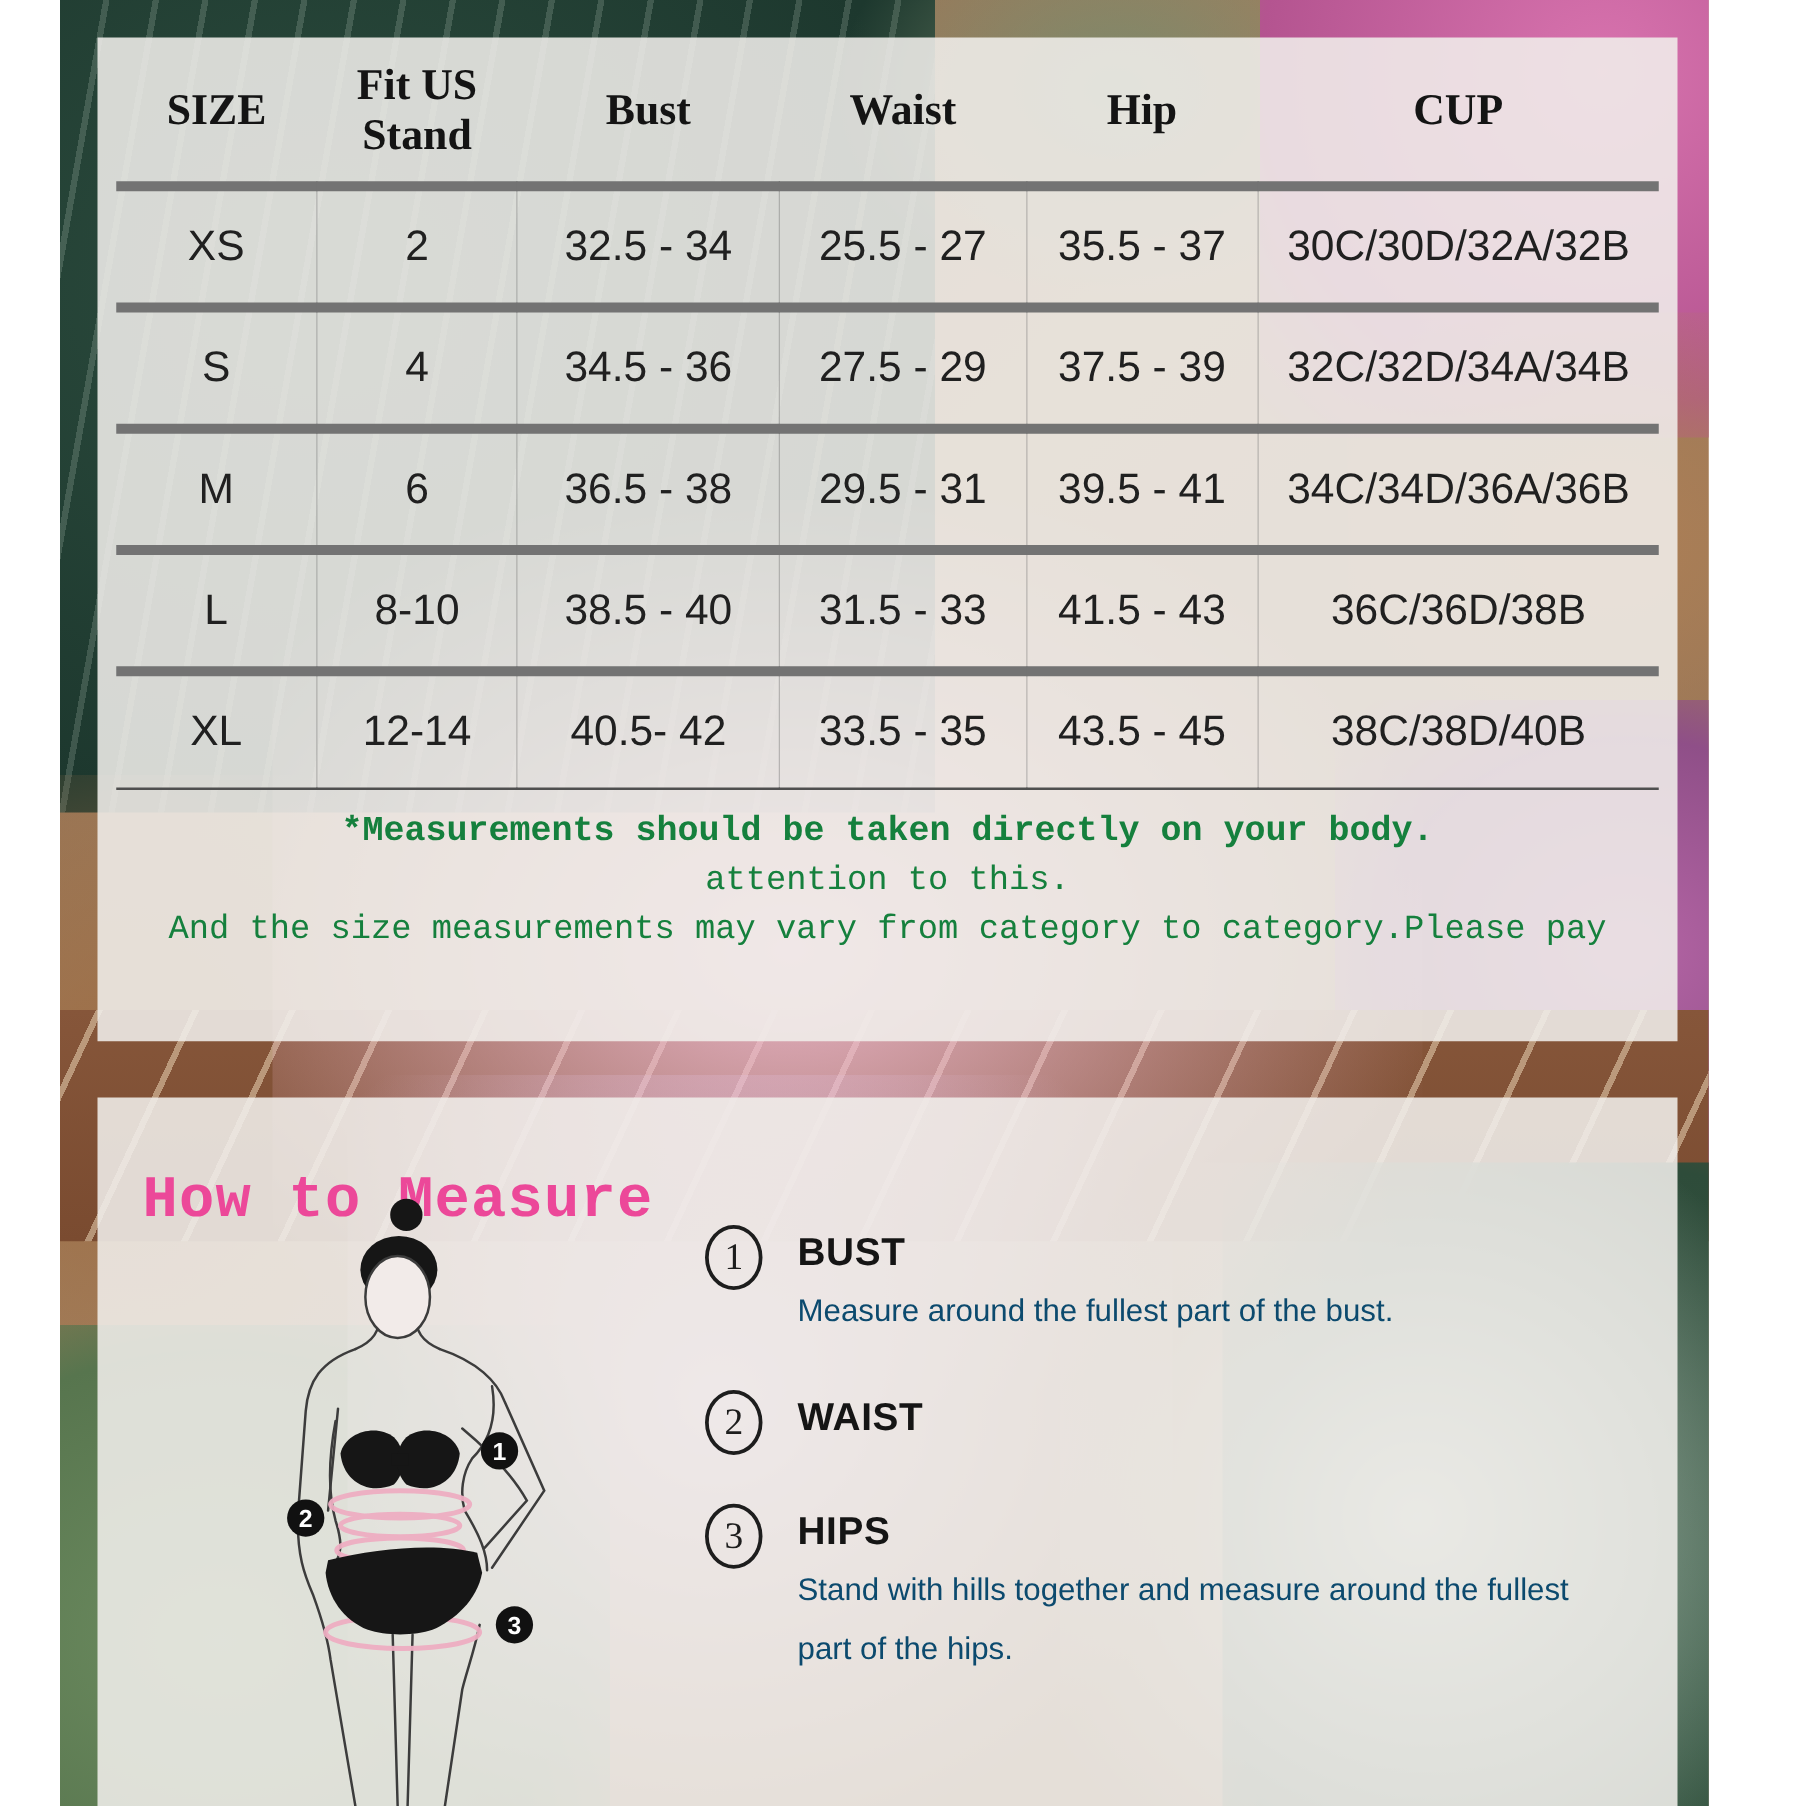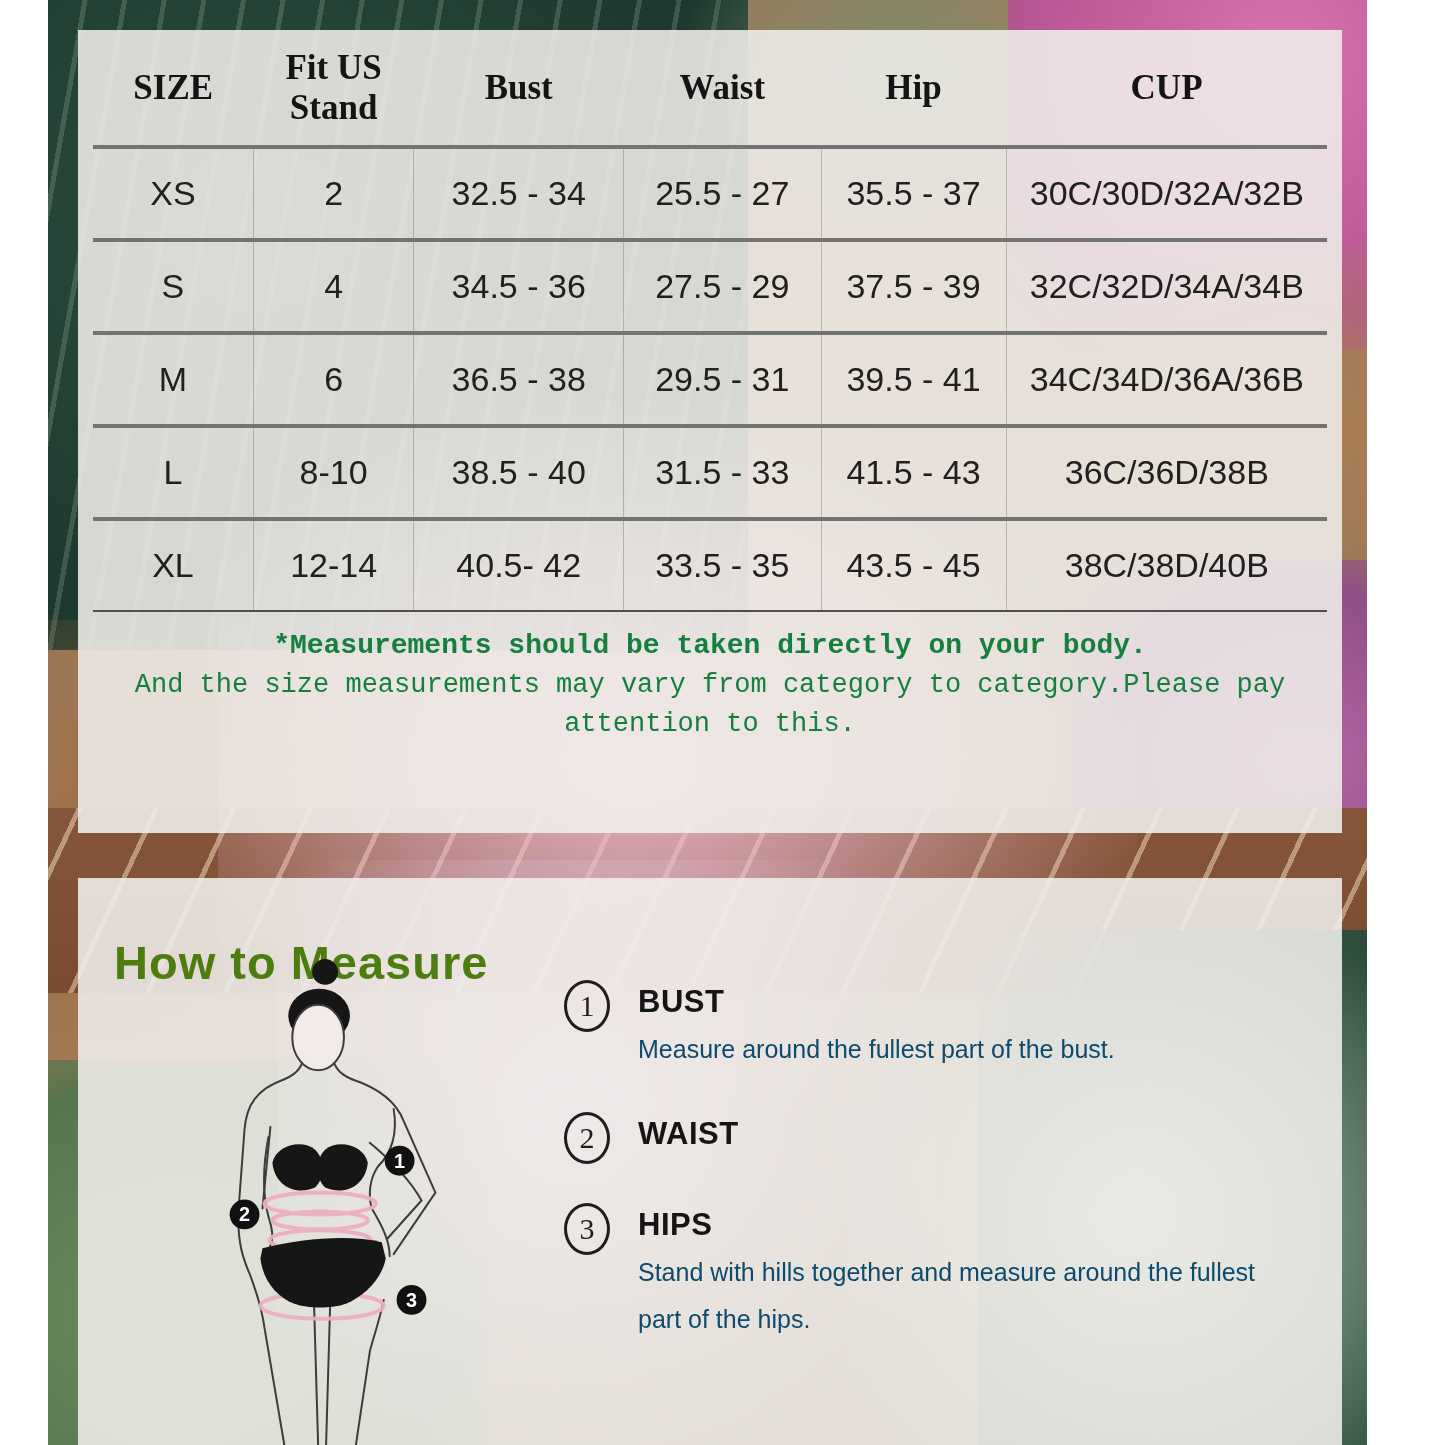--- a/index.html
+++ b/index.html
@@ -49,32 +49,32 @@
   .chart-wrap{padding:0 15px;}
   table.size-table{width:100%;border-collapse:collapse;table-layout:fixed;}
   table.size-table{border-bottom:2px solid #4f4f4f;}
   .size-table th{
     height:115px;font-family:"Liberation Serif","DejaVu Serif",serif;
     font-weight:bold;font-size:35px;color:#141414;vertical-align:middle;padding:0;line-height:40px;
   }
   .size-table td{
     height:89px;font-size:34px;color:#202020;text-align:center;vertical-align:middle;padding:0;
   }
-  .size-table tbody tr{border-top:4px solid #737373;}
+  .size-table tbody tr{border-top:8px solid #737373;}
   .size-table td + td{border-left:1px solid rgba(105,105,105,0.38);}
   .col-size{width:13%;} .col-fit{width:13%;} .col-bust{width:17%;}
   .col-waist{width:16%;} .col-hip{width:15%;} .col-cup{width:26%;}
 
   .notes{margin-top:14px;text-align:center;font-family:"Liberation Mono","DejaVu Sans Mono",monospace;color:#15803d;}
   .note-bold{font-size:28px;font-weight:bold;line-height:40px;}
   .note-line{font-size:27px;line-height:39px;}
 
   
   .measure-title{
-    position:absolute;left:36px;top:18px;font-size:47px;font-weight:bold;color:#4d7c0f;letter-spacing:1px;
+    position:absolute;left:36px;top:18px;font-size:47px;font-weight:bold;color:#ec4899;letter-spacing:1px;font-family:Liberation Mono, monospace;
   }
   .steps{position:absolute;left:486px;top:100px;width:760px;}
   .step{display:flex;gap:28px;margin-bottom:37px;}
   .step-num{
     flex:0 0 auto;width:40px;height:46px;margin-top:2px;border:3px solid #1d1d1d;border-radius:50%;
     display:flex;align-items:center;justify-content:center;
     font-family:"Liberation Serif","DejaVu Serif",serif;font-size:30px;color:#1d1d1d;background:transparent;
   }
   .step-label{font-size:31px;font-weight:bold;color:#151515;letter-spacing:.5px;margin-top:6px;}
   .step-text{font-size:25px;line-height:47px;color:#0c4a6e;width:640px;margin-top:6px;}
@@ -162,22 +162,22 @@
               <td>40.5- 42</td>
               <td>33.5 - 35</td>
               <td>43.5 - 45</td>
               <td>38C/38D/40B</td>
             </tr>
           </tbody>
       </table>
     </div>
     <div class="notes">
       <div class="note-bold">*Measurements should be taken directly on your body.</div>
+      <div class="note-line">attention to this.</div>
       <div class="note-line">And the size measurements may vary from category to category.Please pay</div>
-      <div class="note-line">attention to this.</div>
     </div>
   </section>
 
   <section class="panel panel-measure">
     <h2 class="measure-title">How to Measure</h2>
 
     <div class="figure-box">
       <svg width="280" height="487" viewBox="0 0 280 490">
         <g stroke="#3c3c3c" stroke-width="2" fill="none" stroke-linecap="round">
 

